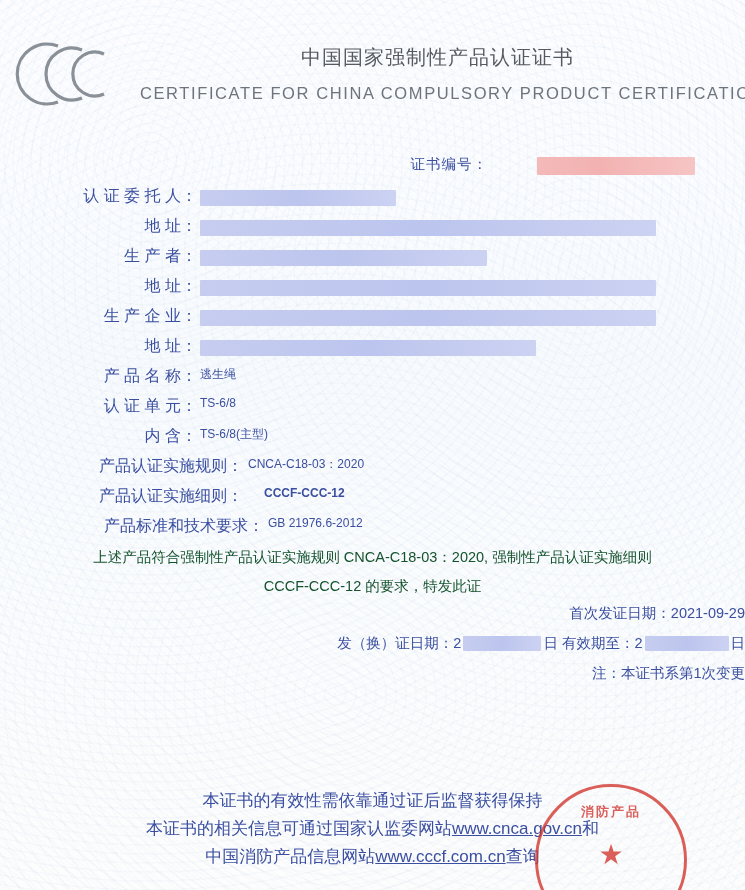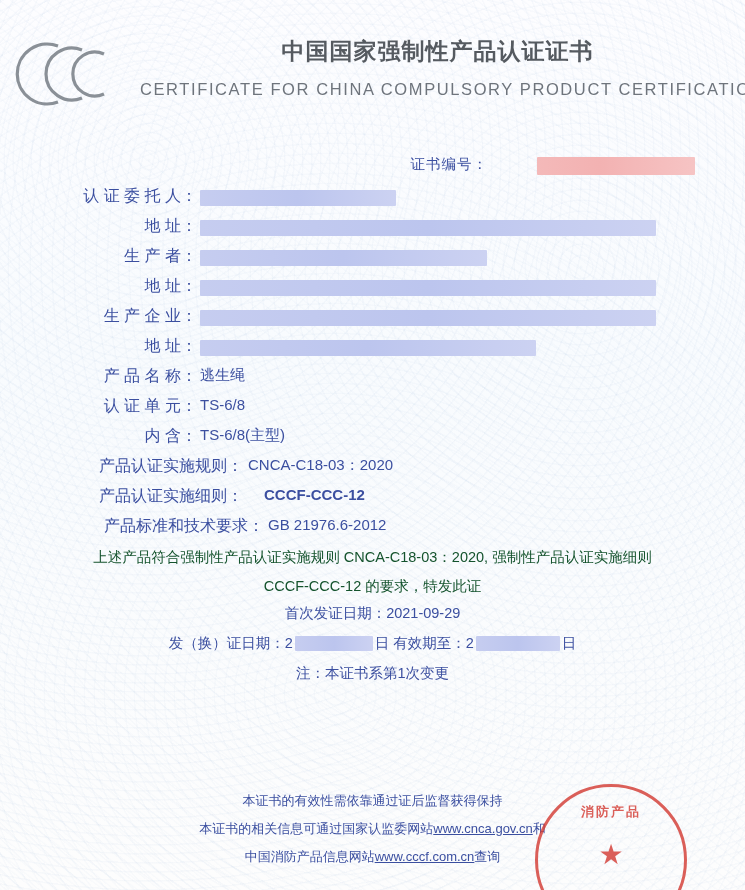--- a/index.html
+++ b/index.html
@@ -52,25 +52,26 @@
   .ccc-logo svg { display: block; }
 
   .title-block {
     position: absolute;
     left: 140px;
     top: 14px;
     width: 595px;
     text-align: center;
   }
   .title-cn {
-    font-size: 23px;
+    font-size: 20px;
     color: #555a60;
     letter-spacing: 1px;
-    font-weight: bold;
-    white-space: nowrap;
+    font-weight: normal;
+    white-space: nowrap;
+    margin-top: 8px;
   }
   .title-en {
     margin-top: 13px;
     font-size: 16.5px;
     color: #6e747c;
     letter-spacing: 1.6px;
     white-space: nowrap;
   }
 
   
@@ -117,21 +118,21 @@
     left: 0;
     width: 197px;
     text-align: right;
     font-size: 16px;
     color: #3b4fa0;
     white-space: nowrap;
   }
   .field-value {
     position: absolute;
     left: 200px;
-    font-size: 15px;
+    font-size: 12px;
     color: #3b4fa0;
     white-space: nowrap;
   }
 
   
   .statement {
     position: absolute;
     top: 543px;
     left: 0;
     width: 745px;
@@ -145,21 +146,21 @@
   
   .dates {
     position: absolute;
     top: 604px;
     left: 0;
     width: 745px;
   }
   .date-line {
     position: relative;
     height: 30px;
-    text-align: center;
+    text-align: right;
     font-size: 14.5px;
     color: #3b4fa0;
   }
   .date-line .inline-redact {
     display: inline-block;
     vertical-align: middle;
     height: 15px;
     border-radius: 1px;
     background: linear-gradient(90deg, #c6cdf0 0%, #bcc5ee 50%, #ccd2f2 100%);
     margin: 0 2px;
@@ -167,21 +168,21 @@
     top: -1px;
   }
 
   
   .footer {
     position: absolute;
     top: 787px;
     left: 0;
     width: 745px;
     text-align: center;
-    font-size: 13px;
+    font-size: 17px;
     color: #3b4fa0;
     line-height: 28px;
   }
   .footer .ln { display: block; white-space: nowrap; }
   .footer .ul { text-decoration: underline; }
 
   
   .seal {
     position: absolute;
     right: 58px;

